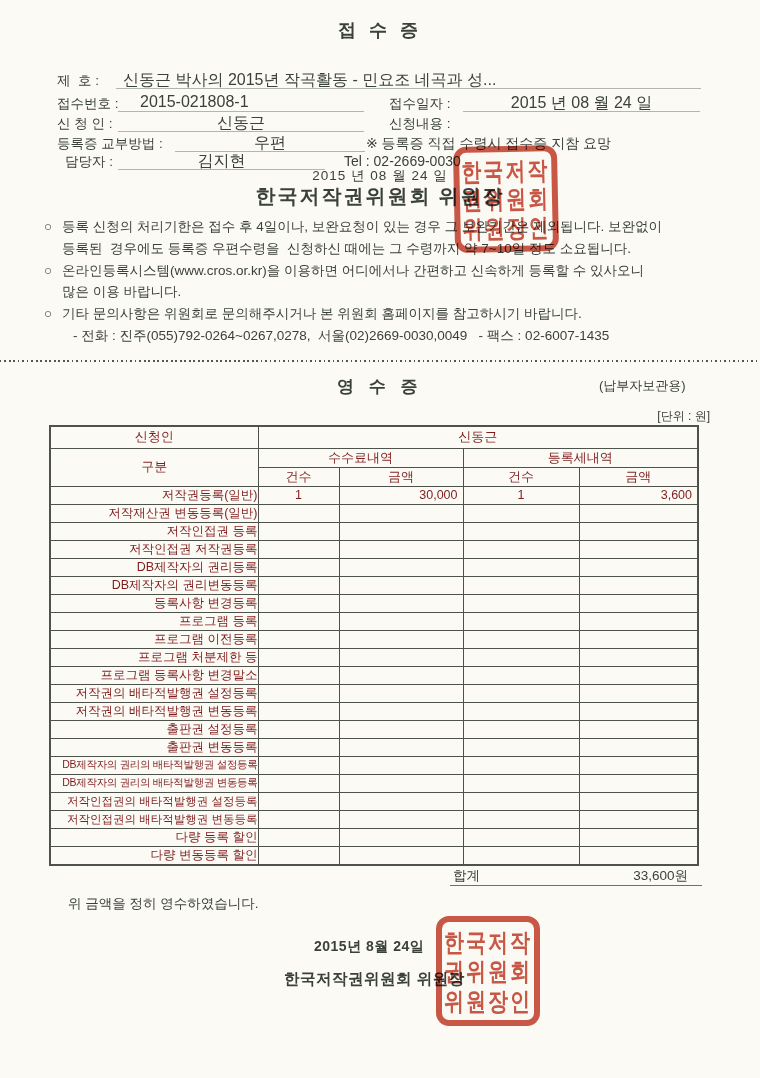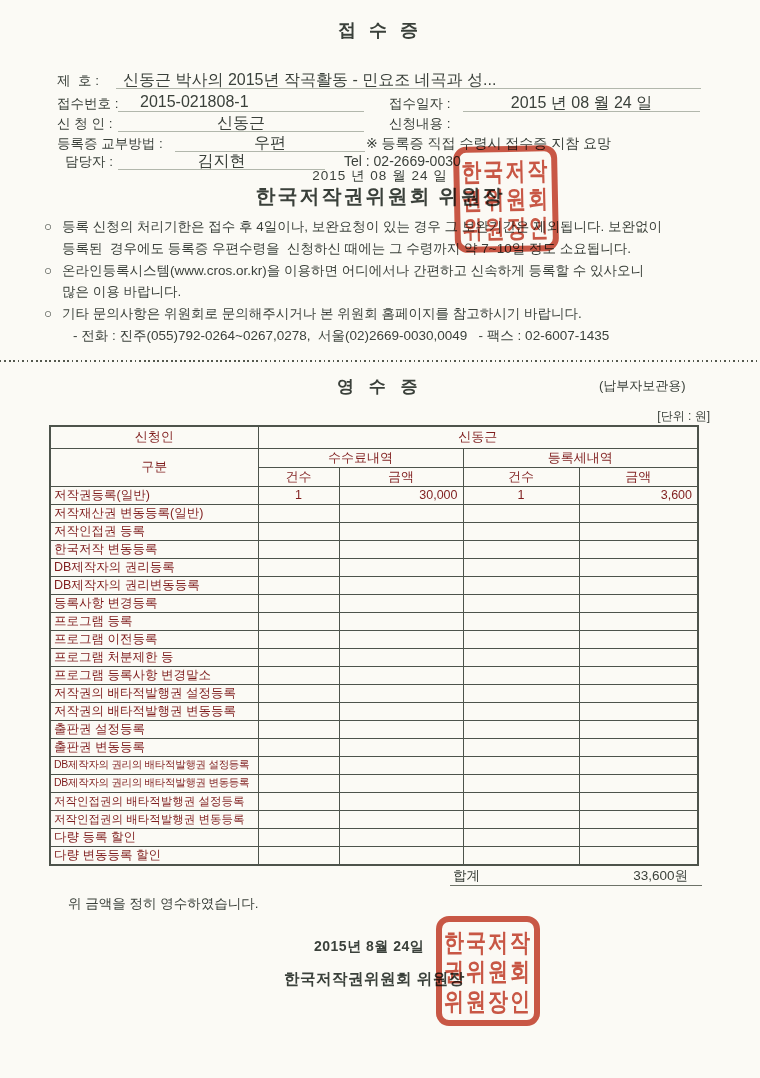--- a/index.html
+++ b/index.html
@@ -66,21 +66,21 @@
   }
   .fee-table th, .fee-table td {
     border:1px solid #4d534b; font-weight:400; padding:0; overflow:hidden;
     white-space:nowrap; vertical-align:middle;
   }
   .fee-table thead th { text-align:center; font-size:13px; }
   .fee-table tr.h1 th { height:22px; }
   .fee-table tr.h2 th { height:18px; }
   .fee-table tr.h3 th { height:17px; }
   .fee-table tbody td { height:18px; }
-  .fee-table td.c-label { text-align:left; padding-left:3px; }
+  .fee-table td.c-label { text-align:right; padding-left:3px; }
   .fee-table td.c-label.sm { font-size:11.5px; }
   .fee-table td.c-label.xs { font-size:10.5px; letter-spacing:-0.3px; }
   .fee-table td.c-count { text-align:center; }
   .fee-table td.c-amount { text-align:right; padding-right:5px; }
 
   .total-line {
     position:absolute; top:863px; left:450px; width:252px; height:23px;
     border-bottom:1px solid #6d7268; font-size:13.5px;
   }
   .total-line .tl { position:absolute; left:3px; top:4px;text-align:right; }
@@ -216,21 +216,21 @@
           <td class="c-amount"></td>
         </tr>
         <tr>
           <td class="c-label">저작인접권 등록</td>
           <td class="c-count"></td>
           <td class="c-amount"></td>
           <td class="c-count"></td>
           <td class="c-amount"></td>
         </tr>
         <tr>
-          <td class="c-label">한국저작 변동등록</td>
+          <td class="c-label">저작인접권 저작권등록</td>
           <td class="c-count"></td>
           <td class="c-amount"></td>
           <td class="c-count"></td>
           <td class="c-amount"></td>
         </tr>
         <tr>
           <td class="c-label">DB제작자의 권리등록</td>
           <td class="c-count"></td>
           <td class="c-amount"></td>
           <td class="c-count"></td>

